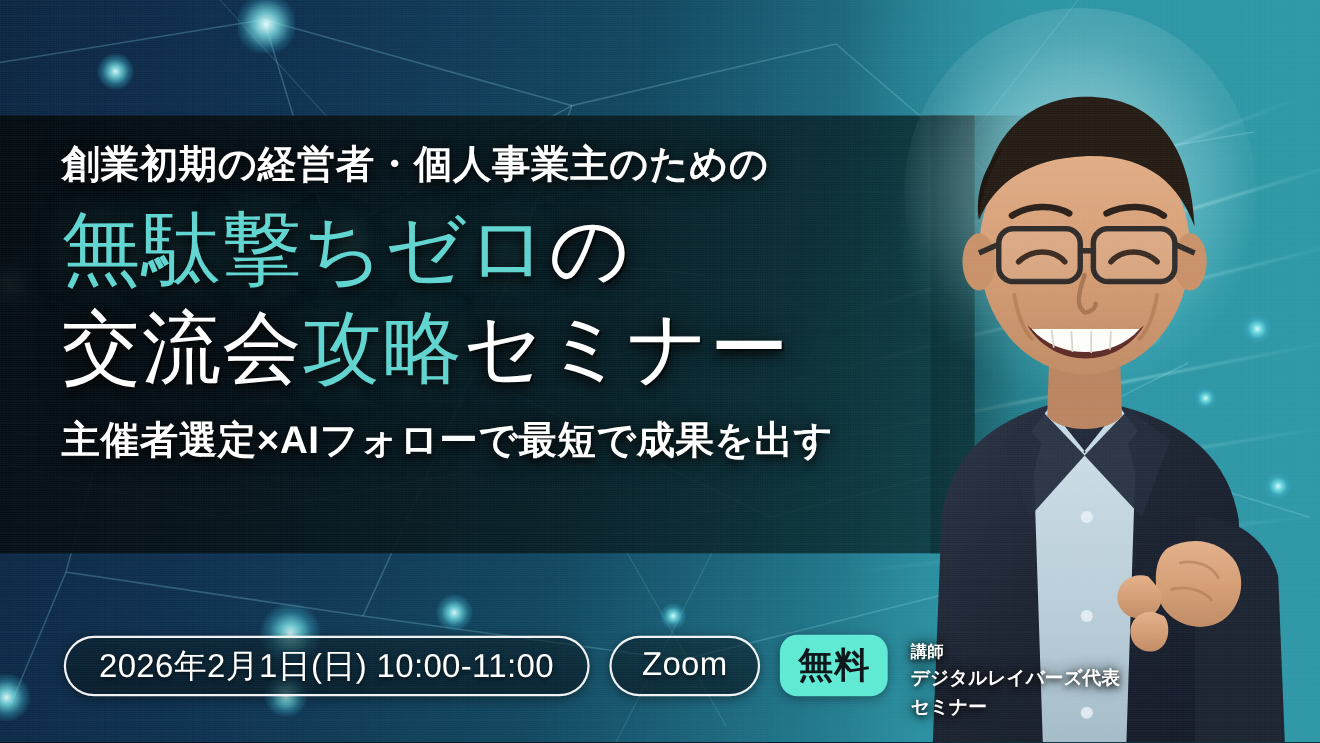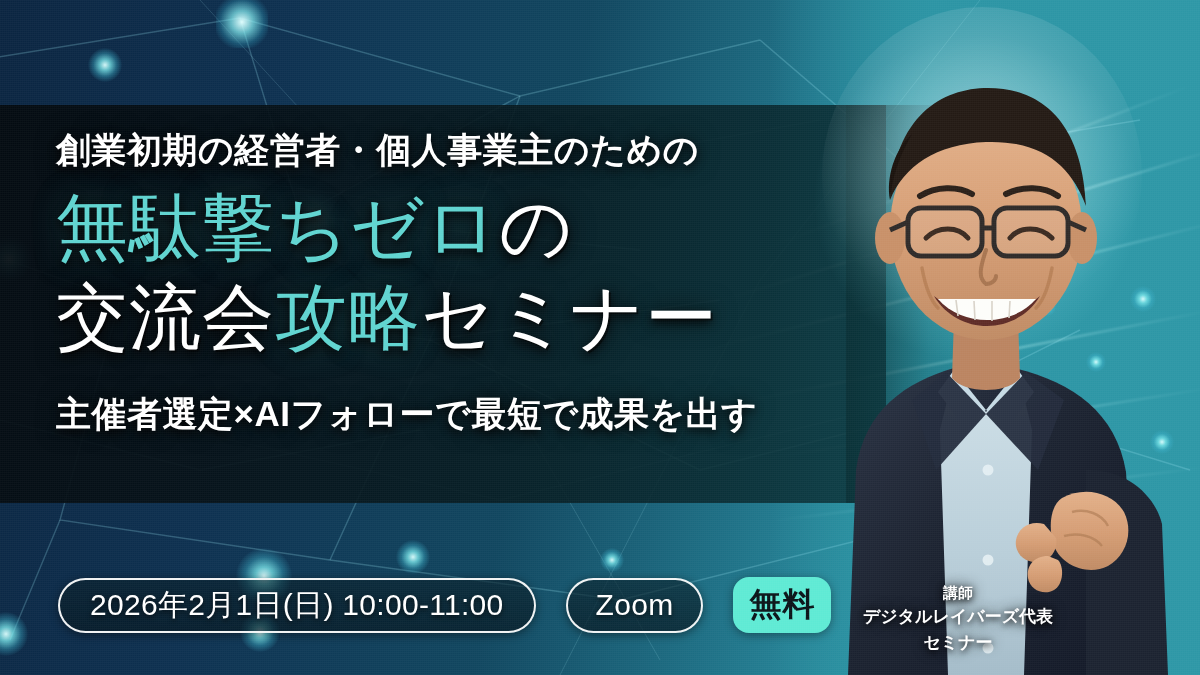--- a/index.html
+++ b/index.html
@@ -121,34 +121,34 @@
   .headline .hl{
     color:#5fd4d0;
     text-shadow:
        0 4px 10px rgba(0,0,0,.95),
        0 0 26px rgba(0,0,0,.8),
        0 0 34px rgba(70,210,210,.30);
   }
   .headline .row2{ display:block; margin-top:8px; }
 
   .subline{
-    margin-top:33px;
+    margin-top:19px;
     font-size:35px;
     font-weight:700;
     color:#ffffff;
     letter-spacing:.5px;
     text-shadow:0 3px 9px rgba(0,0,0,.95), 0 0 22px rgba(0,0,0,.7);
     white-space:nowrap;
   }
 
   
   .badges{
     position:absolute;
     left:58px; bottom:42px;
-    display:flex; align-items:center; gap:30px;
+    display:flex; align-items:center; gap:18px;
     z-index:7;
   }
   .pill{
     display:flex; align-items:center; justify-content:center;
     height:55px;
     padding:0 26px;
     border:2px solid rgba(255,255,255,.94);
     border-radius:999px;
     background:linear-gradient(180deg, rgba(8,30,40,.62) 0%, rgba(6,24,34,.72) 100%);
     color:#ffffff;
@@ -194,21 +194,20 @@
         rgba(150,240,245,.18) 42%,
         rgba(120,220,230,0) 70%);
     z-index:4;
     pointer-events:none;
   }
 
   .credit{
     position:absolute;
     right:112px; bottom:20px;
     width:260px;
-    text-align:center;
     z-index:8;
     color:#ffffff;
     text-shadow:0 2px 6px rgba(0,0,0,.95), 0 0 14px rgba(0,0,0,.85);
   }
   .credit .c-role{ font-size:15px; font-weight:700; line-height:1.5; }
   .credit .c-org { font-size:17px; font-weight:700; line-height:1.5; }
   .credit .c-name{ font-size:17px; font-weight:700; line-height:1.5; }
 
   
   .grain{

